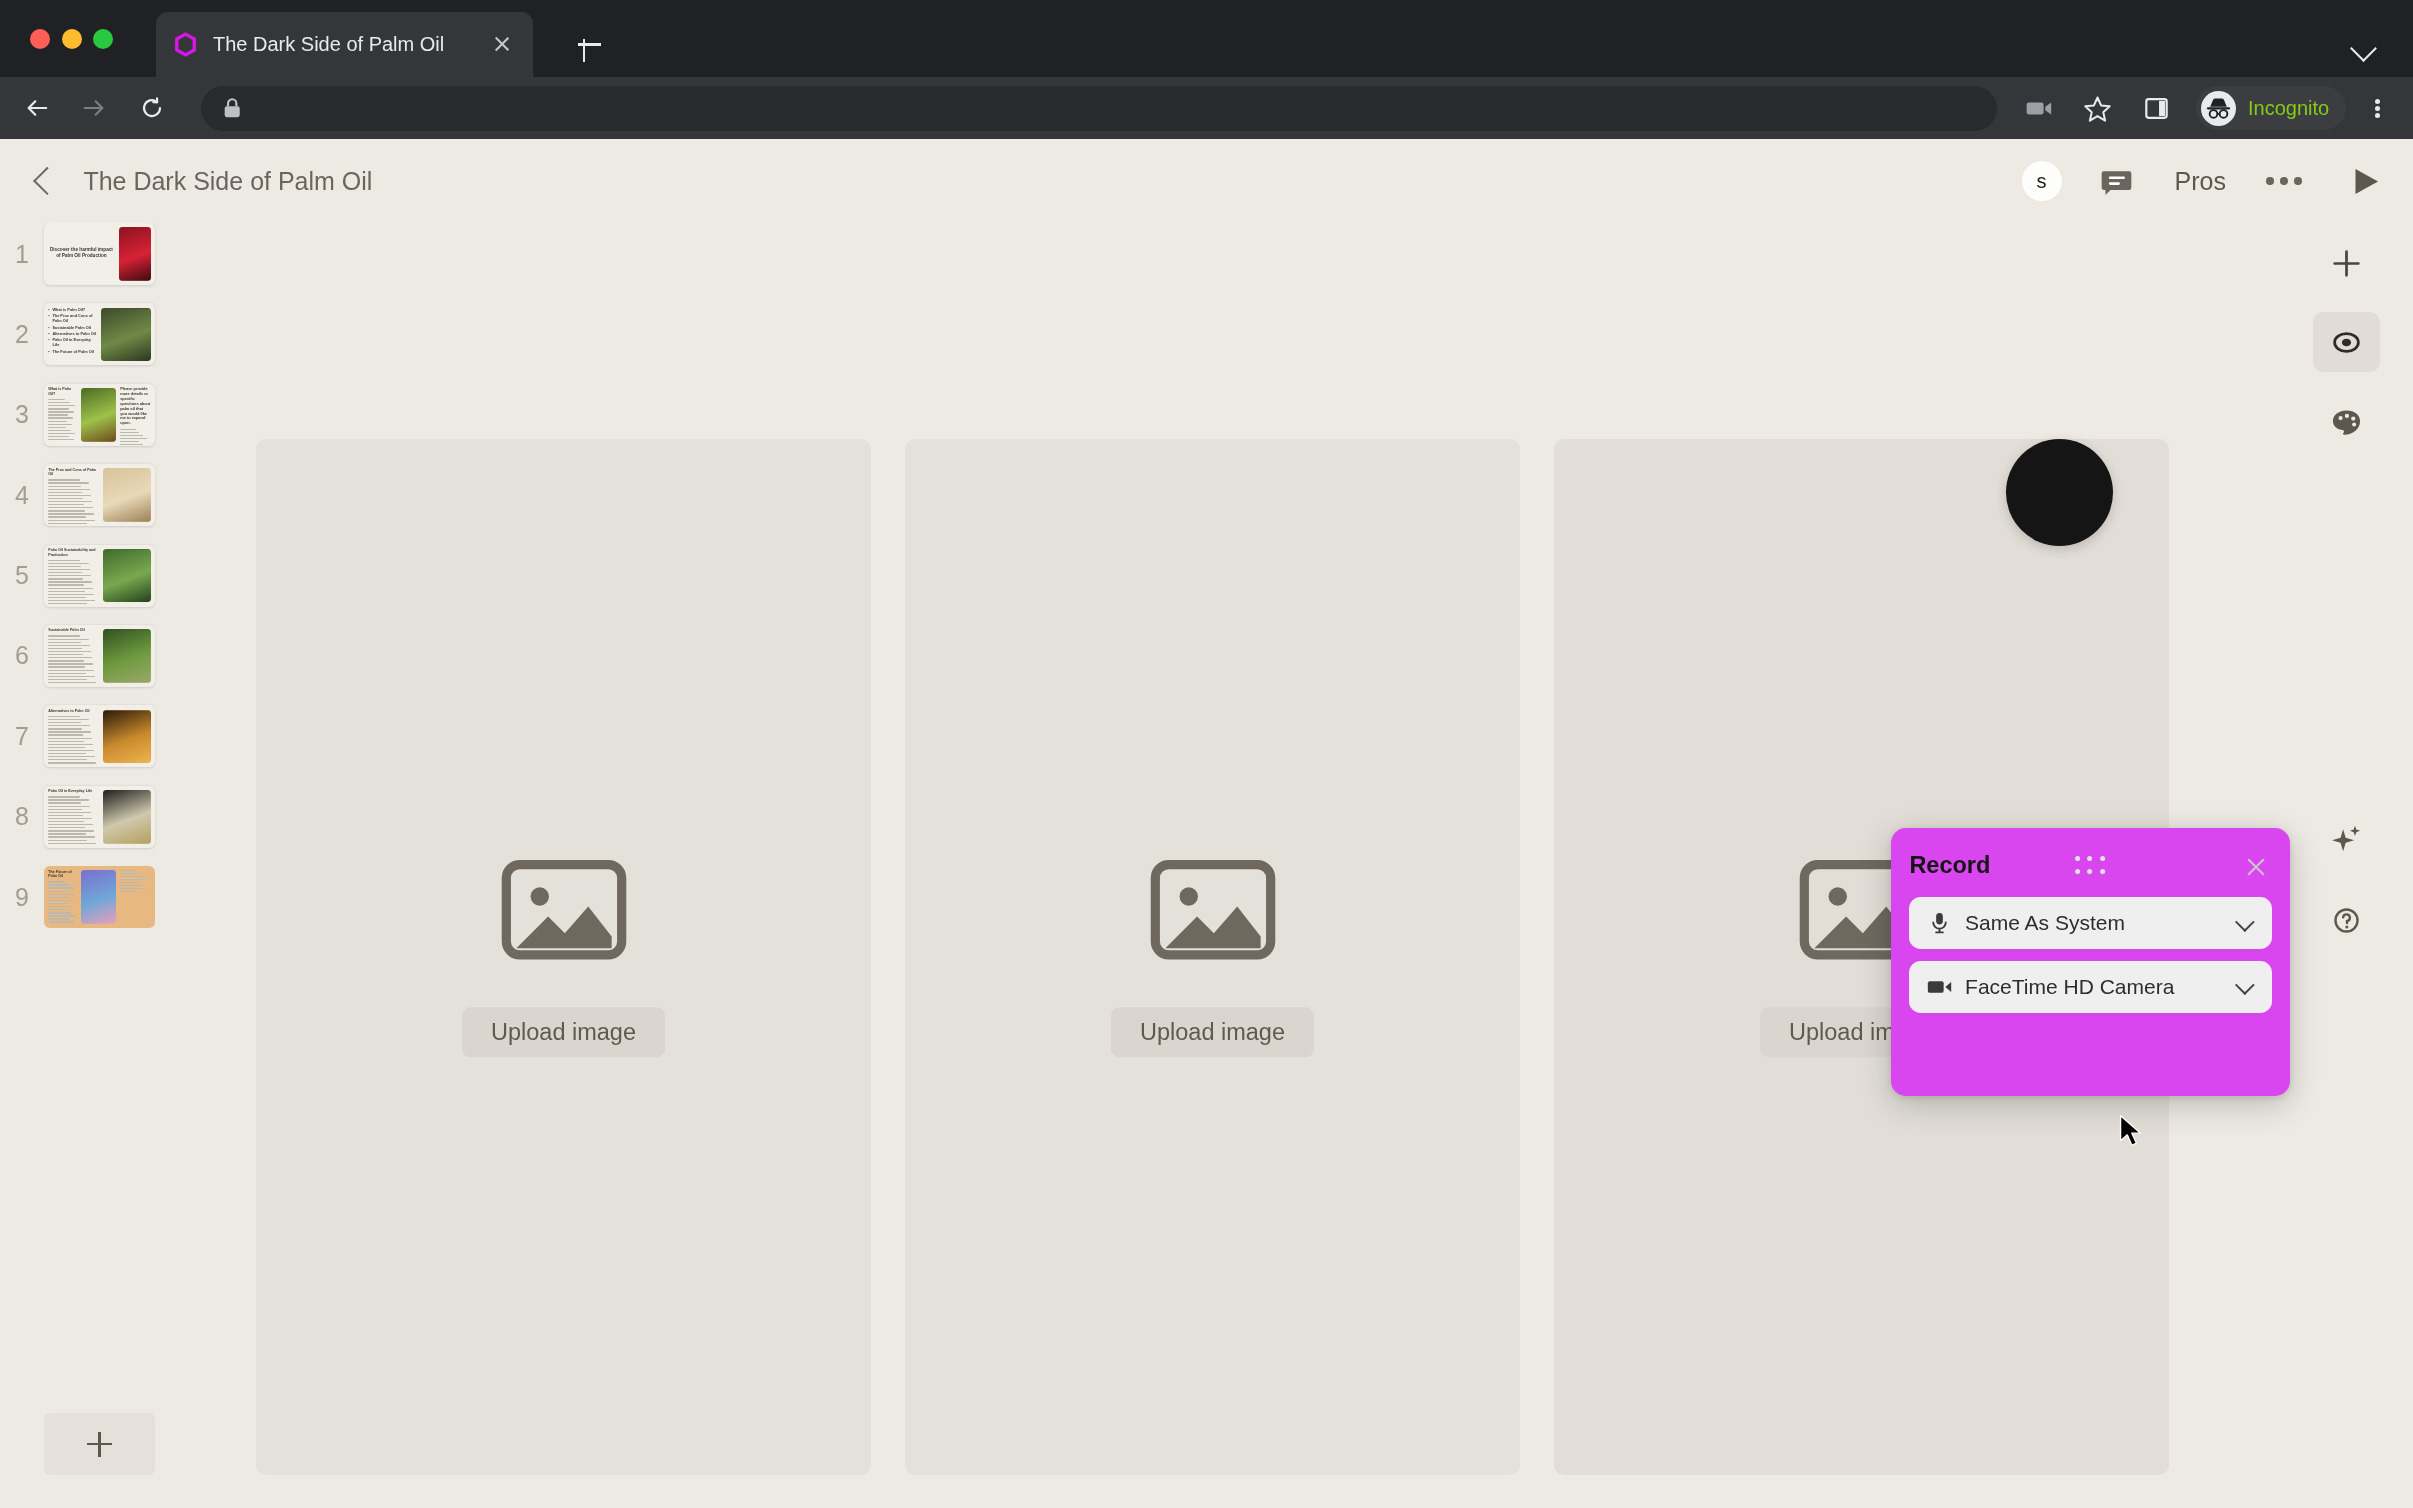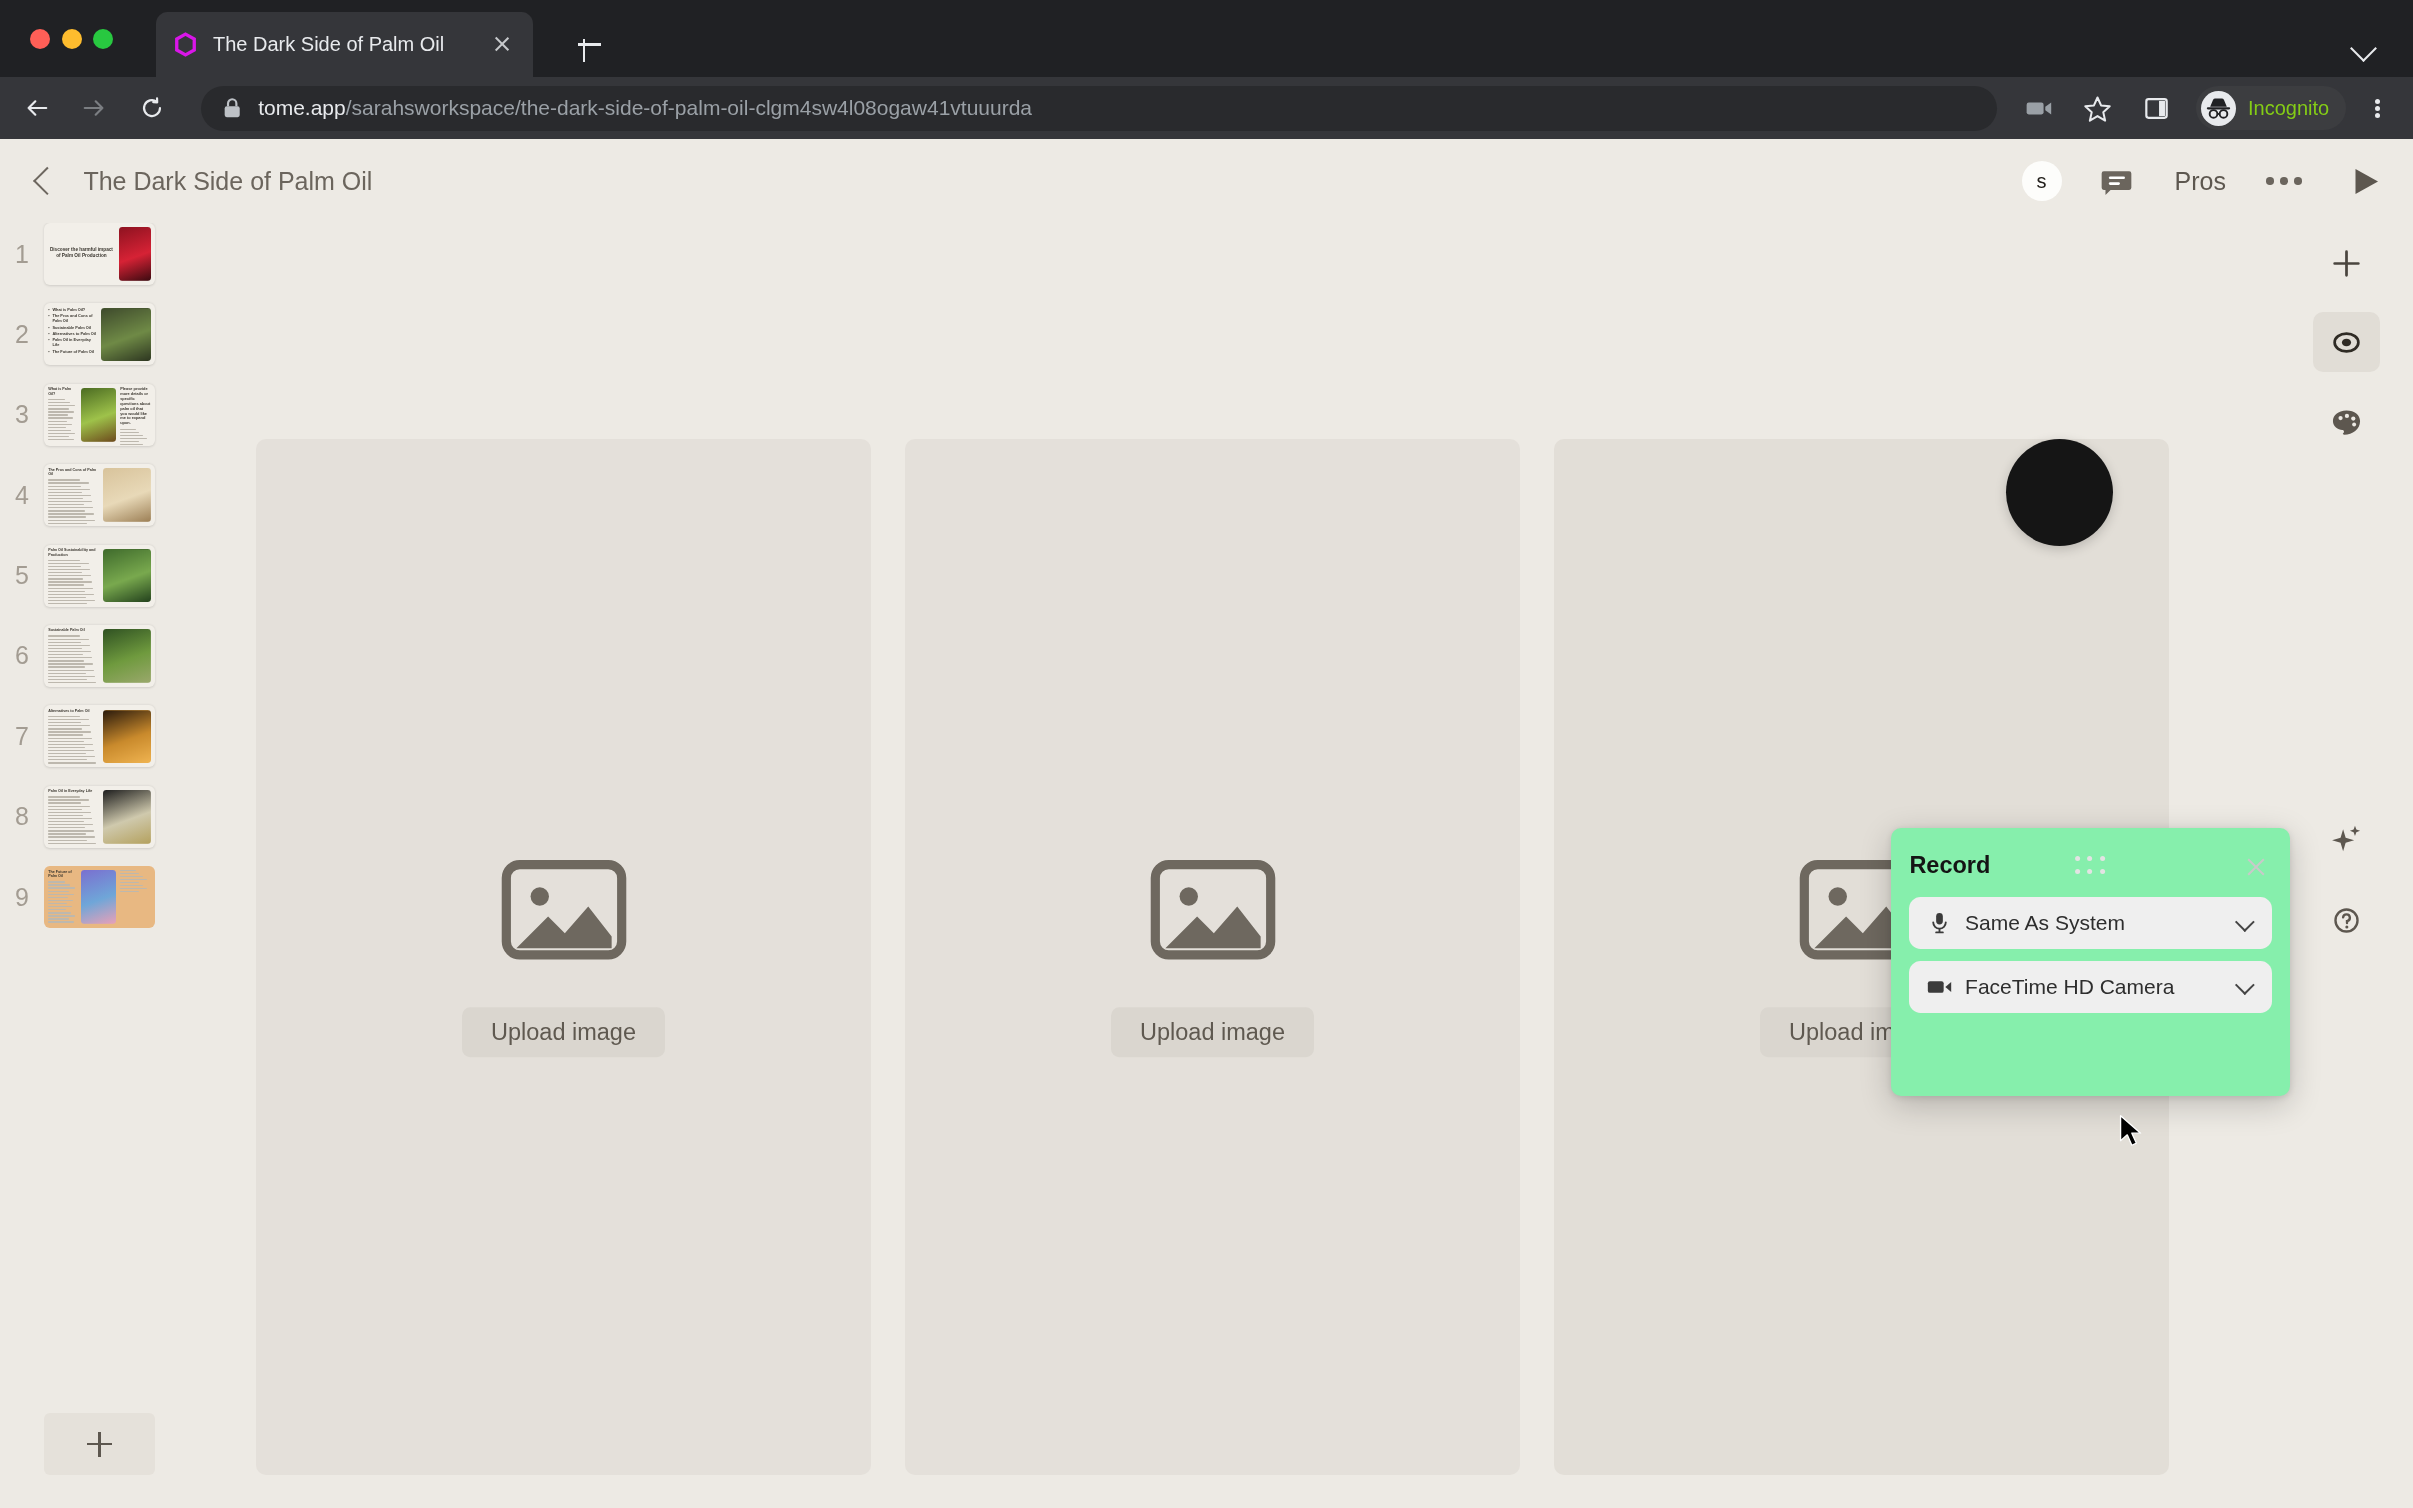--- a/index.html
+++ b/index.html
@@ -199,21 +199,21 @@
   .rail-btn {
     width: 67px; height: 60px; margin: 0 auto; border-radius: 10px;
     display: flex; align-items: center; justify-content: center; cursor: pointer;
     position: absolute; left: 34px;
   }
   .rail-btn.active { background: #E1DDD6; }
 
   
   .record-dialog {
     position: absolute; left: 1891px; top: 689px; width: 399px; height: 268px;
-    background: #86efac; border-radius: 10px; z-index: 20;
+    background: #d946ef; border-radius: 15px; z-index: 20;
     box-shadow: 0 8.4px 32px rgba(0,0,0,.20), 0 1.7px 6.7px rgba(0,0,0,.10);
     padding: 18.4px 18.4px 17px 18.4px;
   }
   .rd-head { display: flex; align-items: center; height: 39px; position: relative; }
   .rd-title { font-size: 23.5px; font-weight: bold; color: #141414; }
   .rd-grip {
     position: absolute; left: 50%; transform: translateX(-50%); top: 10px;
     display: grid; grid-template-columns: repeat(3, 6.7px); grid-template-rows: repeat(2, 6.7px);
     gap: 5.9px; cursor: grab;
   }
@@ -290,23 +290,20 @@
         <path d="M20 2.5 L20.2 7.2 L15.4 7" fill="none" stroke="#e8eaed" stroke-width="2.6" stroke-linecap="round" stroke-linejoin="round"></path>
       </svg>
     </div>
 
     <div class="omnibox">
       <span class="lock-icon">
         <svg viewBox="0 0 22 26" width="18.4" height="22">
           <rect x="2" y="11" width="18" height="13" rx="2.5" fill="#bdc1c6"></rect>
           <path d="M6 11 V7.5 a5 5 0 0 1 10 0 V11" fill="none" stroke="#bdc1c6" stroke-width="2.6"></path>
         </svg>
-      </span>
-      <span class="url">
-        <span class="host">tome.app</span><span class="path">/sarahsworkspace/the-dark-side-of-palm-oil-clgm4sw4l08ogaw41vtuuurda</span>
       </span>
     </div>
 
     <div class="tb-icon">
       <svg viewBox="0 0 46 46" width="39" height="39">
         <rect x="9" y="16" width="20" height="14" rx="2.5" fill="#9aa0a6"></rect>
         <path d="M31 21 L38 16 V30 L31 25 Z" fill="#9aa0a6"></path>
       </svg>
     </div>
     <div class="tb-icon">

